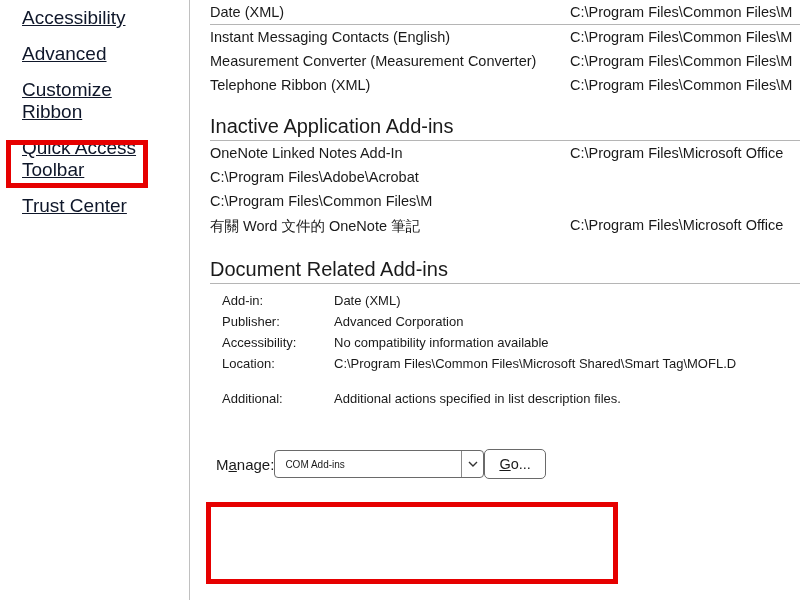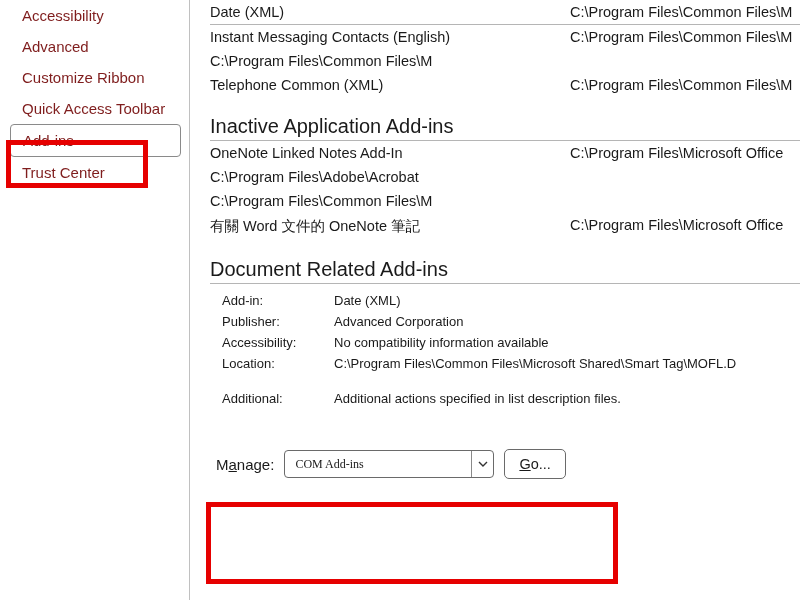--- a/index.html
+++ b/index.html
@@ -27,25 +27,26 @@
     padding-top: 0;
     background: #fff;
     position: relative;
   }
   .sidebar-inner {
     margin-left: 10px;
     margin-right: 8px;
   }
   .nav-item {
     padding: 7px 10px 7px 12px;
-    font-size: 15px;
-    color: #7f1d1d;
+    font-size: 19px;
+    color: #0f172a;
     cursor: pointer;
     border-radius: 4px;
     position: relative;
+    text-decoration: underline;
   }
   .nav-item.selected {
     border: 1px solid #8a8a8a;
     background: #fff;
   }
   
   .red-box {
     position: absolute;
     border: 5px solid #e60000;
     pointer-events: none;
@@ -99,38 +100,36 @@
     flex: 0 0 112px;
   }
   .details-value {
     flex: 1;
     white-space: nowrap;
     overflow: hidden;
   }
   .manage-row {
     display: flex;
     align-items: center;
-    gap: 10px;
     font-size: 15px;
   }
   .manage-label .ul { text-decoration: underline; }
   .combo {
     display: flex;
     align-items: center;
     border: 1px solid #6a6a6a;
     border-radius: 4px;
     height: 28px;
     width: 210px;
     background: #fff;
   }
   .combo-text {
     flex: 1;
     padding: 0 10px;
-    font-size: 12px;
-    font-family: Liberation Serif, serif;
+    font-size: 10px;
   }
   .combo-btn {
     width: 22px;
     height: 100%;
     border-left: 1px solid #8a8a8a;
     display: flex;
     align-items: center;
     justify-content: center;
     border-top-right-radius: 4px;
     border-bottom-right-radius: 4px;
@@ -161,46 +160,44 @@
       </div>
       <div class="nav-item">
         <span>Advanced</span>
       </div>
       <div class="nav-item">
         <span>Customize Ribbon</span>
       </div>
       <div class="nav-item">
         <span>Quick Access Toolbar</span>
       </div>
-      <div class="nav-item selected">
-        <span>Add-ins</span>
-      </div>
       <div class="nav-item">
         <span>Trust Center</span>
       </div>
     </div>
   </div>
 
   <div class="main">
 
     <div class="addin-table">
       <div class="addin-row">
         <div class="addin-name">Date (XML)</div>
         <div class="addin-loc">C:\Program Files\Common Files\M</div>
       </div>
       <div class="hr-line"></div>
       <div class="addin-row">
         <div class="addin-name">Instant Messaging Contacts (English)</div>
         <div class="addin-loc">C:\Program Files\Common Files\M</div>
       </div>
       <div class="addin-row">
-        <div class="addin-loc">C:\Program Files\Common Files\M</div>
-      </div>
-      <div class="addin-row">
-        <div class="addin-name">Telephone Common (XML)</div>
+        <div class="addin-name">Measurement Converter (Measurement Converter)</div>
+        <div class="addin-loc">C:\Program Files\Common Files\M</div>
+      </div>
+      <div class="addin-row">
+        <div class="addin-name">Telephone Ribbon (XML)</div>
         <div class="addin-loc">C:\Program Files\Common Files\M</div>
       </div>
     </div>
 
     <div class="section-header">Inactive Application Add-ins</div>
     <div class="hr-line"></div>
 
     <div class="addin-table">
       <div class="addin-row">
         <div class="addin-name">OneNote Linked Notes Add-In</div>

